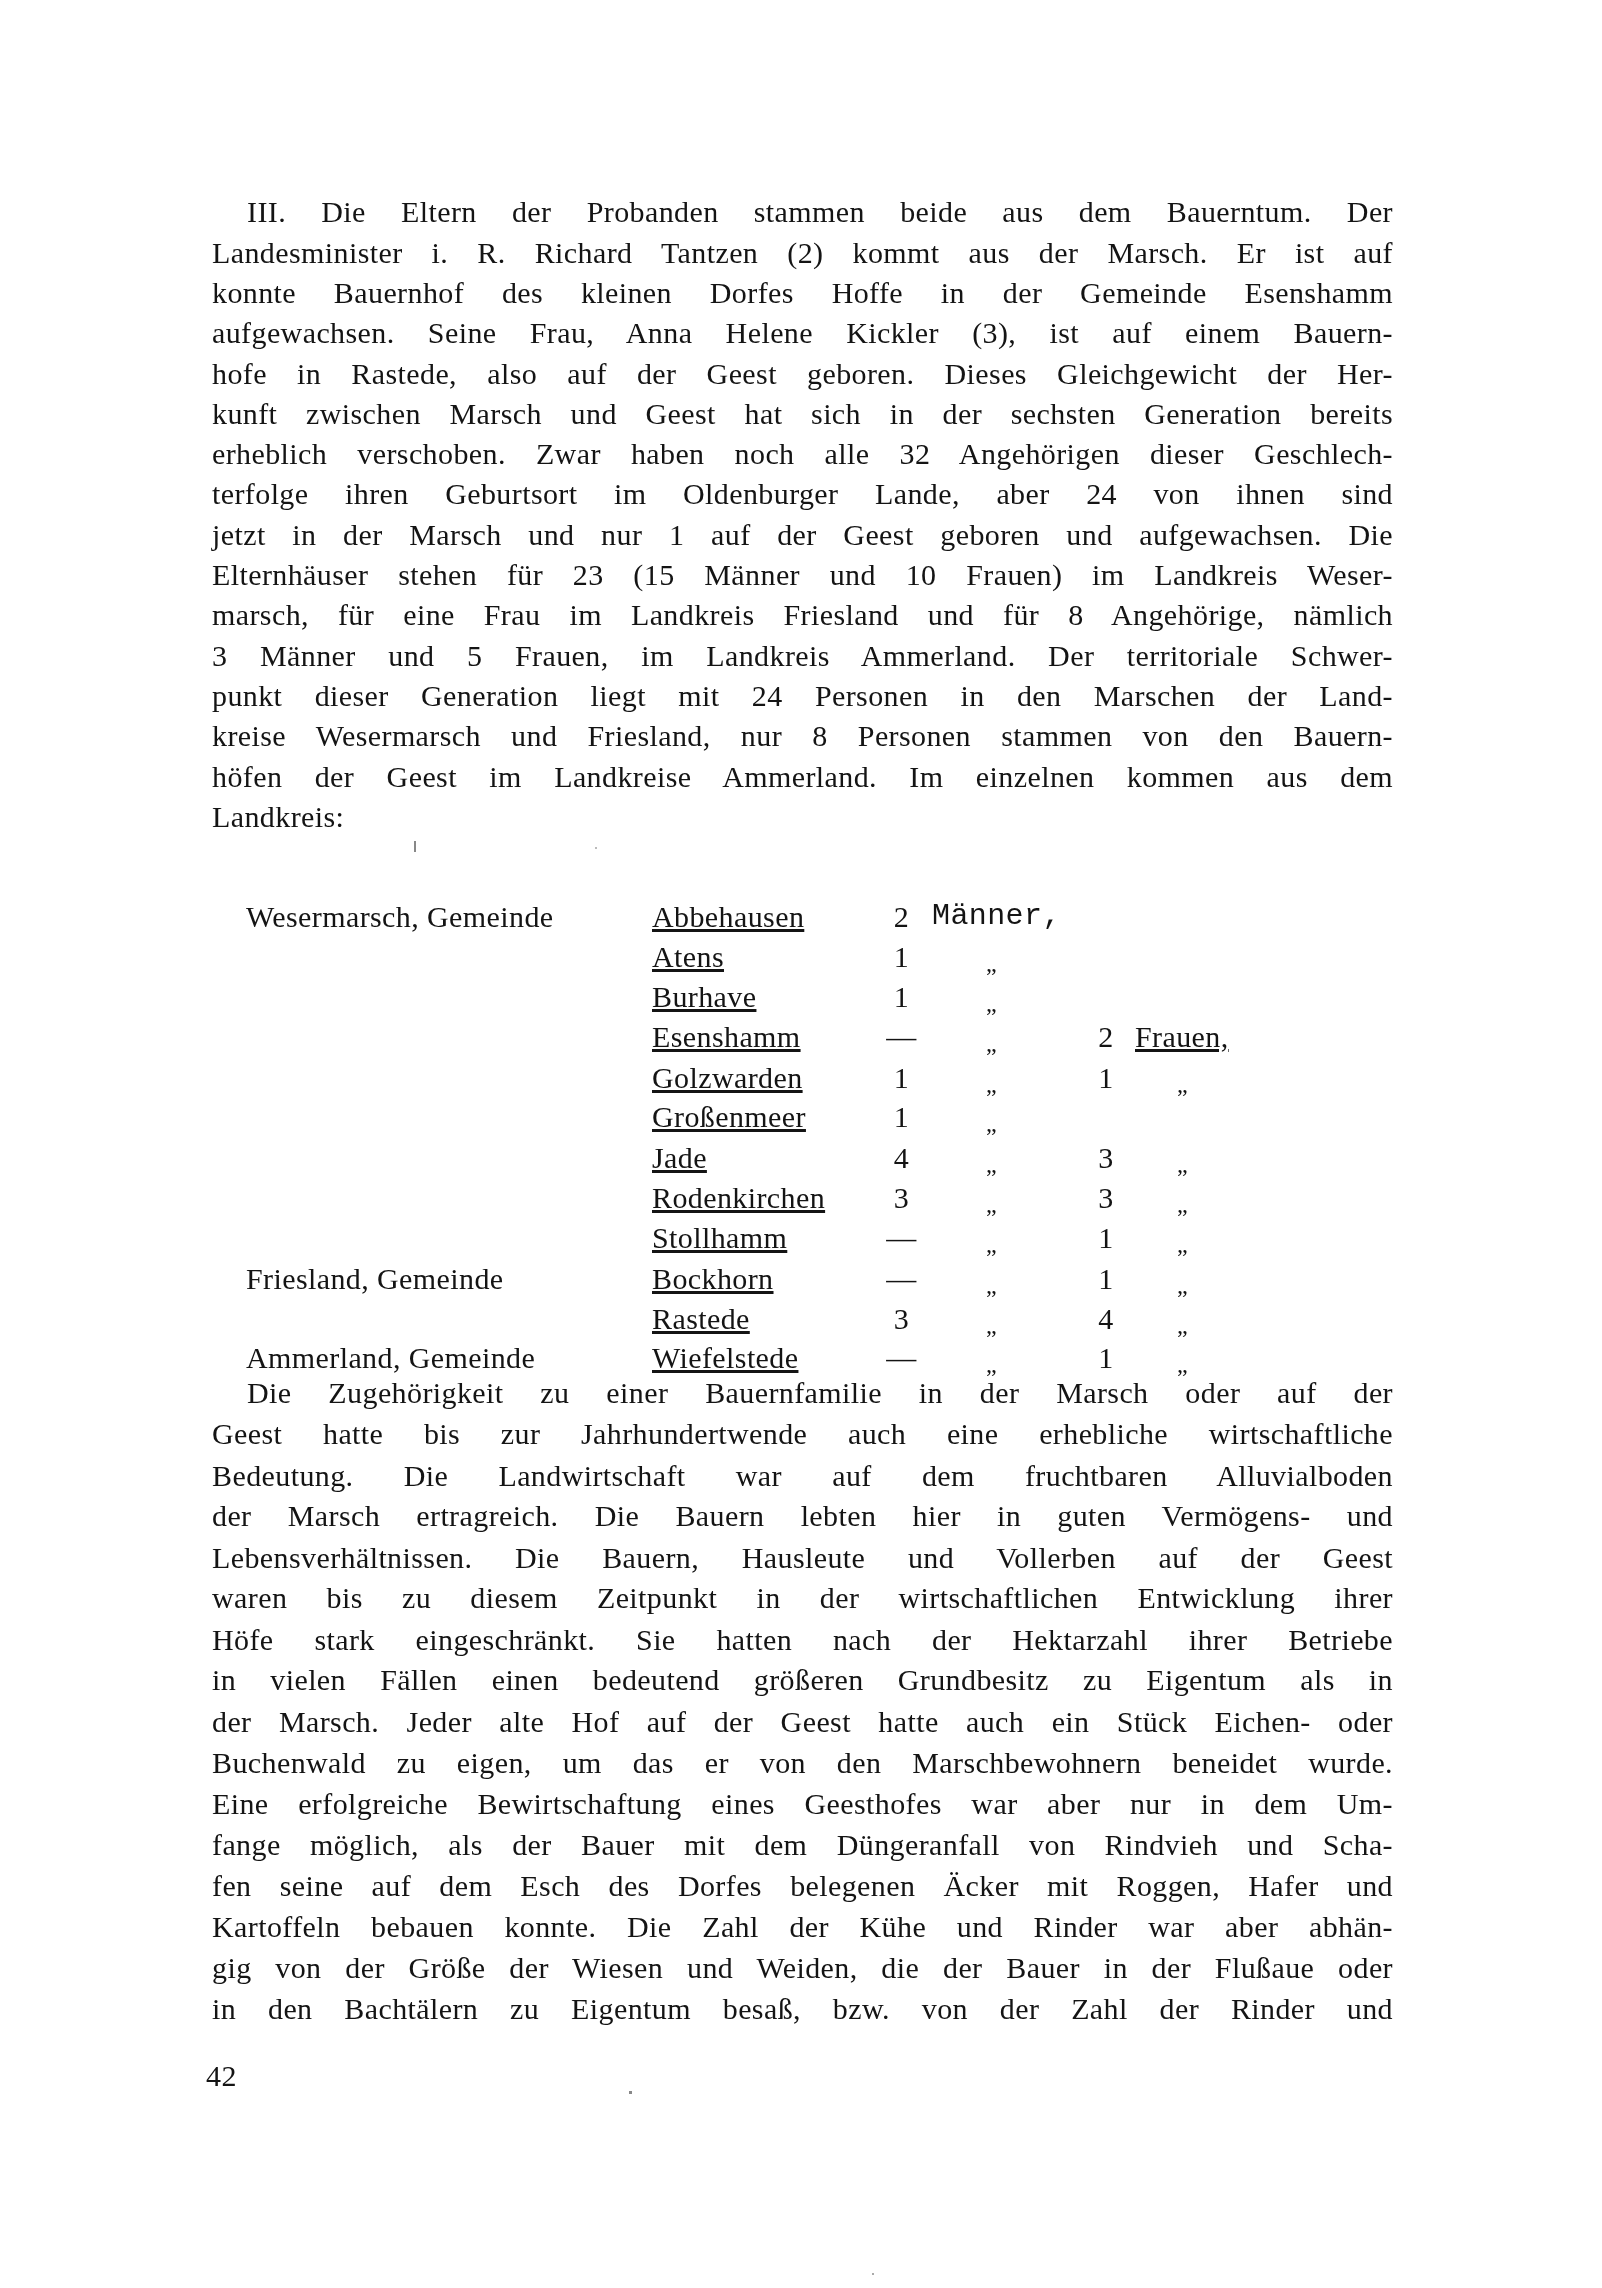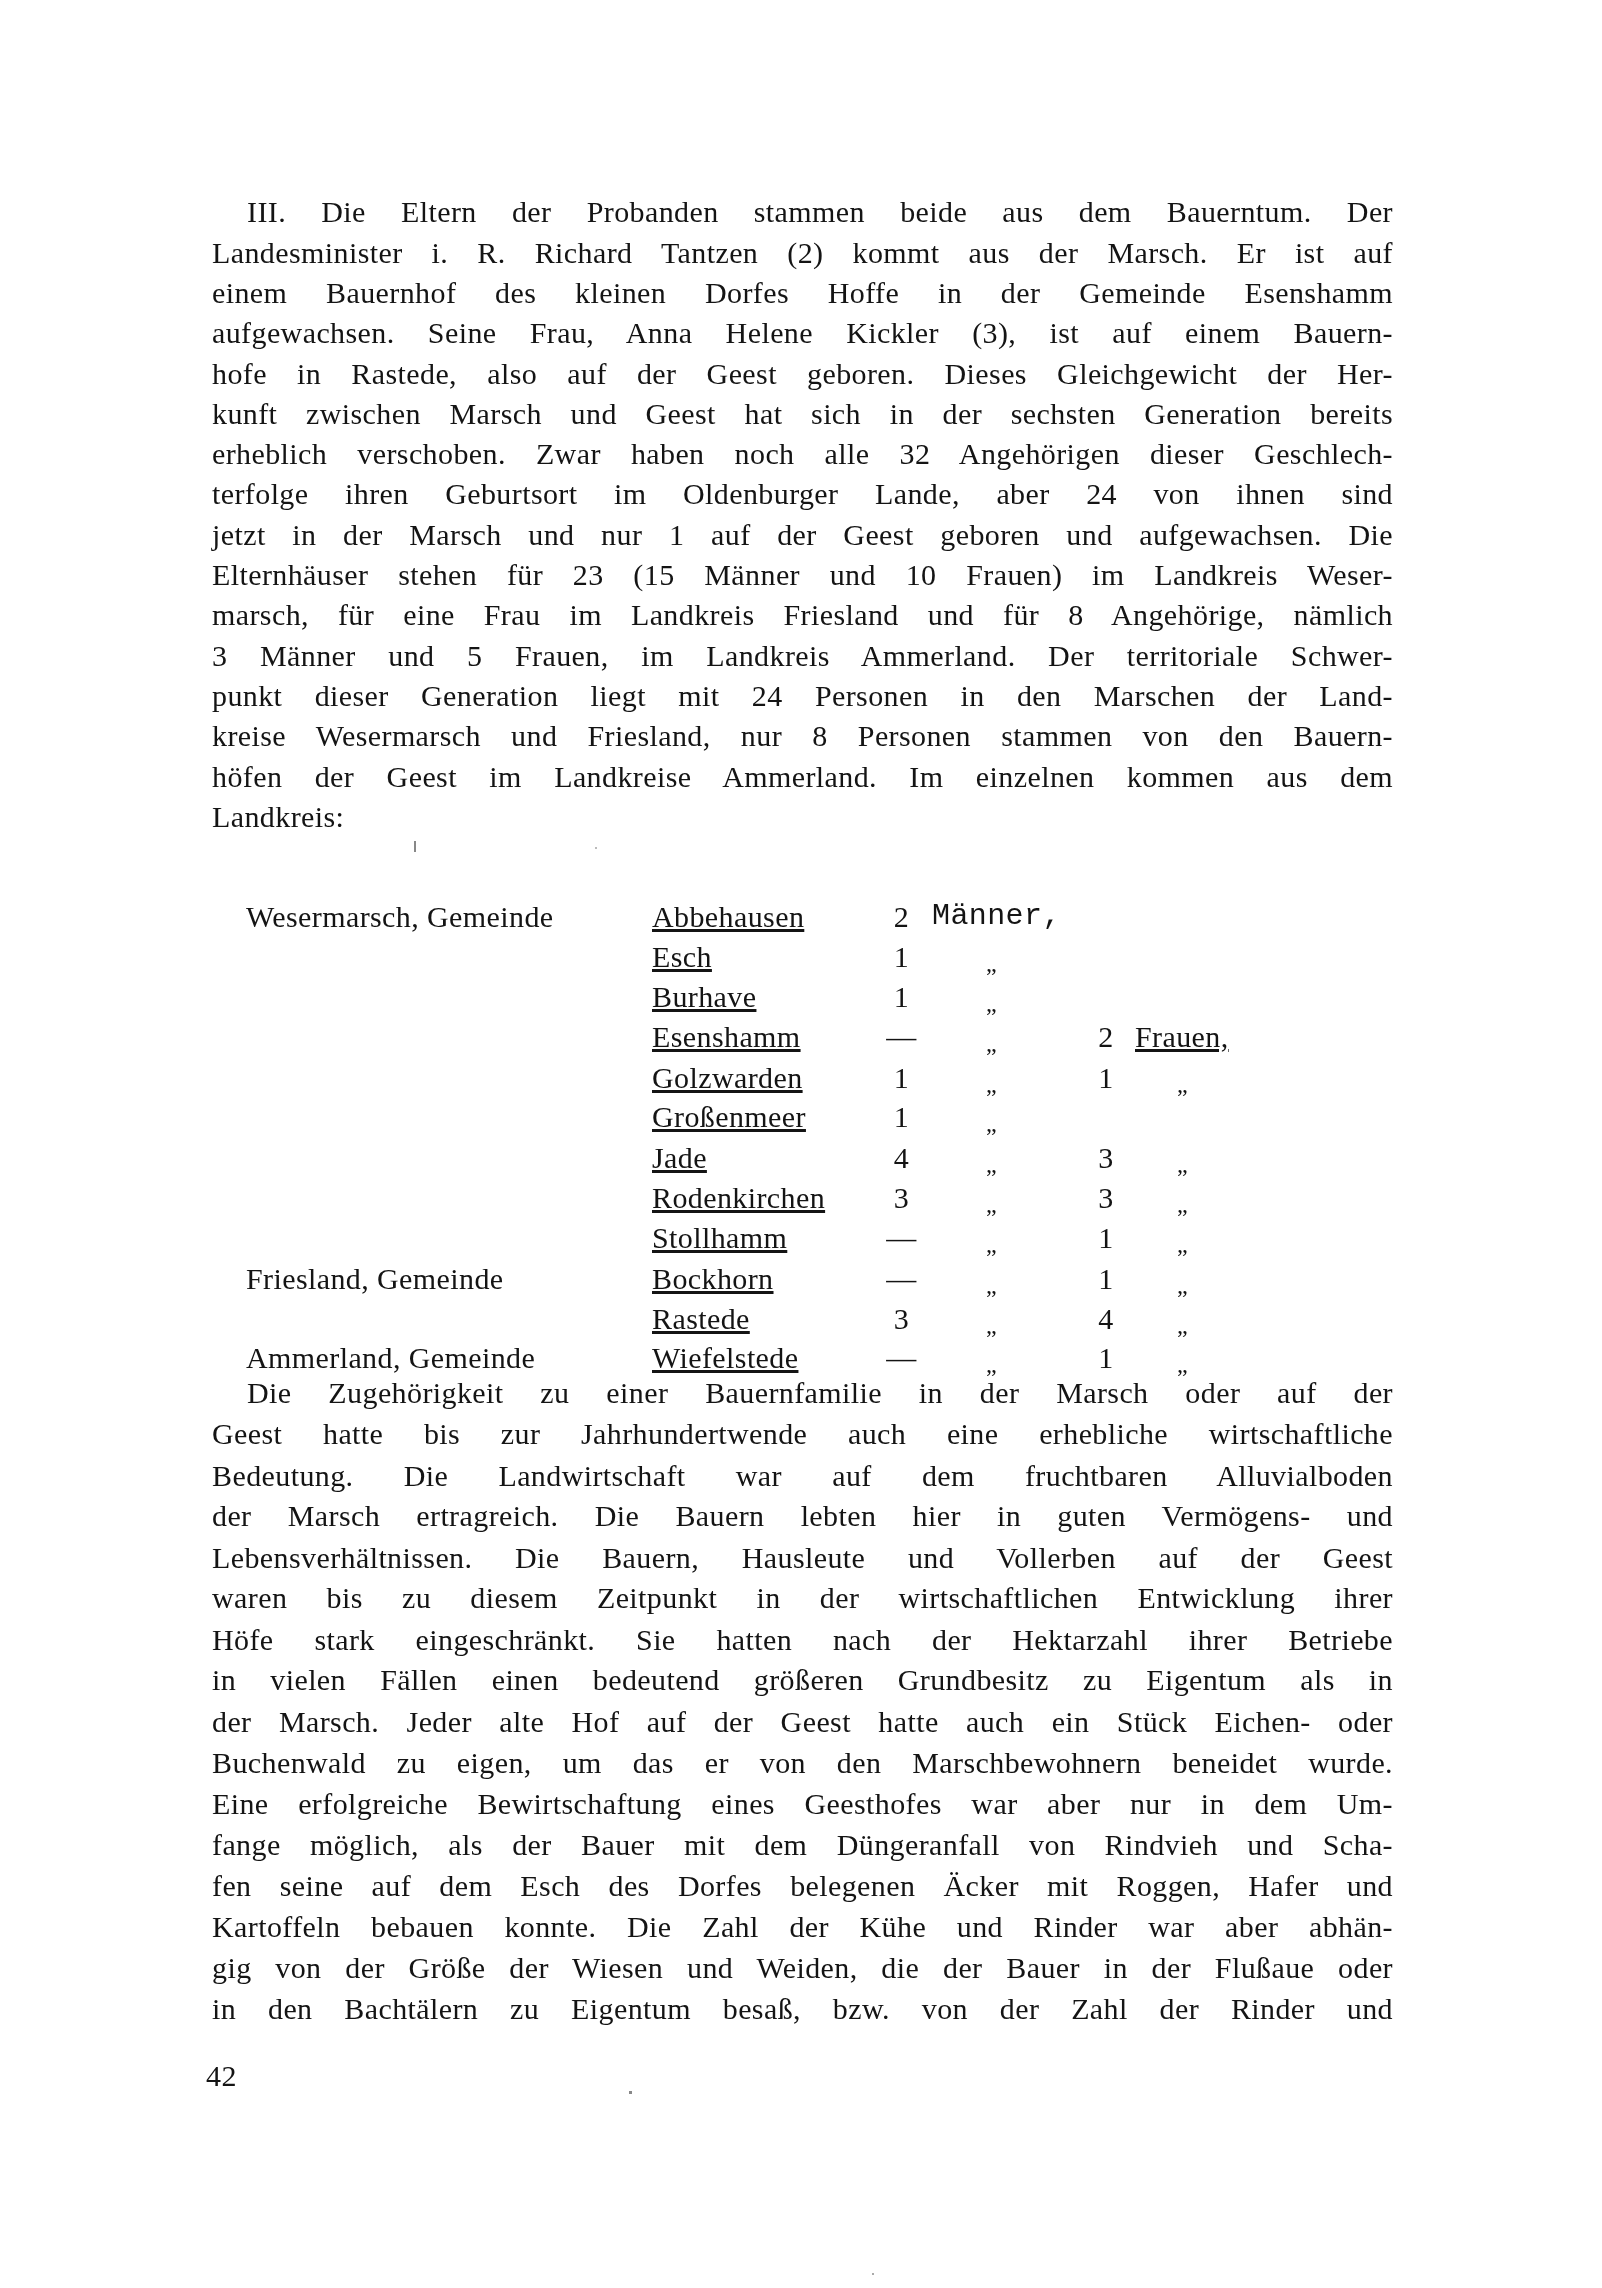--- a/index.html
+++ b/index.html
@@ -65,21 +65,21 @@
   }
 </style>
 </head>
 <body>
 
 <div class="page">
 
   <div>
     <div class="line indent" style="top:179px">III. Die Eltern der Probanden stammen beide aus dem Bauerntum. Der</div>
     <div class="line" style="top:220px">Landesminister i. R. Richard Tantzen (2) kommt aus der Marsch. Er ist auf</div>
-    <div class="line" style="top:260px">einem Bauernhof des kleinen Dorfes Hoffe in der Gemeinde Esenshamm</div>
+    <div class="line" style="top:260px">konnte Bauernhof des kleinen Dorfes Hoffe in der Gemeinde Esenshamm</div>
     <div class="line" style="top:300px">aufgewachsen. Seine Frau, Anna Helene Kickler (3), ist auf einem Bauern-</div>
     <div class="line" style="top:341px">hofe in Rastede, also auf der Geest geboren. Dieses Gleichgewicht der Her-</div>
     <div class="line" style="top:381px">kunft zwischen Marsch und Geest hat sich in der sechsten Generation bereits</div>
     <div class="line" style="top:421px">erheblich verschoben. Zwar haben noch alle 32 Angehörigen dieser Geschlech-</div>
     <div class="line" style="top:461px">terfolge ihren Geburtsort im Oldenburger Lande, aber 24 von ihnen sind</div>
     <div class="line" style="top:502px">jetzt in der Marsch und nur 1 auf der Geest geboren und aufgewachsen. Die</div>
     <div class="line" style="top:542px">Elternhäuser stehen für 23 (15 Männer und 10 Frauen) im Landkreis Weser-</div>
     <div class="line" style="top:582px">marsch, für eine Frau im Landkreis Friesland und für 8 Angehörige, nämlich</div>
     <div class="line" style="top:623px">3 Männer und 5 Frauen, im Landkreis Ammerland. Der territoriale Schwer-</div>
     <div class="line" style="top:663px">punkt dieser Generation liegt mit 24 Personen in den Marschen der Land-</div>
@@ -94,21 +94,21 @@
   <div>
 
     <div>
       <div class="cell c-district" style="top:884px">Wesermarsch, Gemeinde</div>
       <div class="cell c-place" style="top:884px">Abbehausen</div>
       <div class="cell c-men" style="top:884px">2</div>
       <div class="cell c-men-lbl" style="top:884px">Männer,</div>
     </div>
 
     <div>
-      <div class="cell c-place" style="top:924px">Esch</div>
+      <div class="cell c-place" style="top:924px">Atens</div>
       <div class="cell c-men" style="top:924px">1</div>
       <div class="cell c-men-ditto ditto" style="top:924px">„</div>
     </div>
 
     <div>
       <div class="cell c-place" style="top:964px">Burhave</div>
       <div class="cell c-men" style="top:964px">1</div>
       <div class="cell c-men-ditto ditto" style="top:964px">„</div>
     </div>
 

